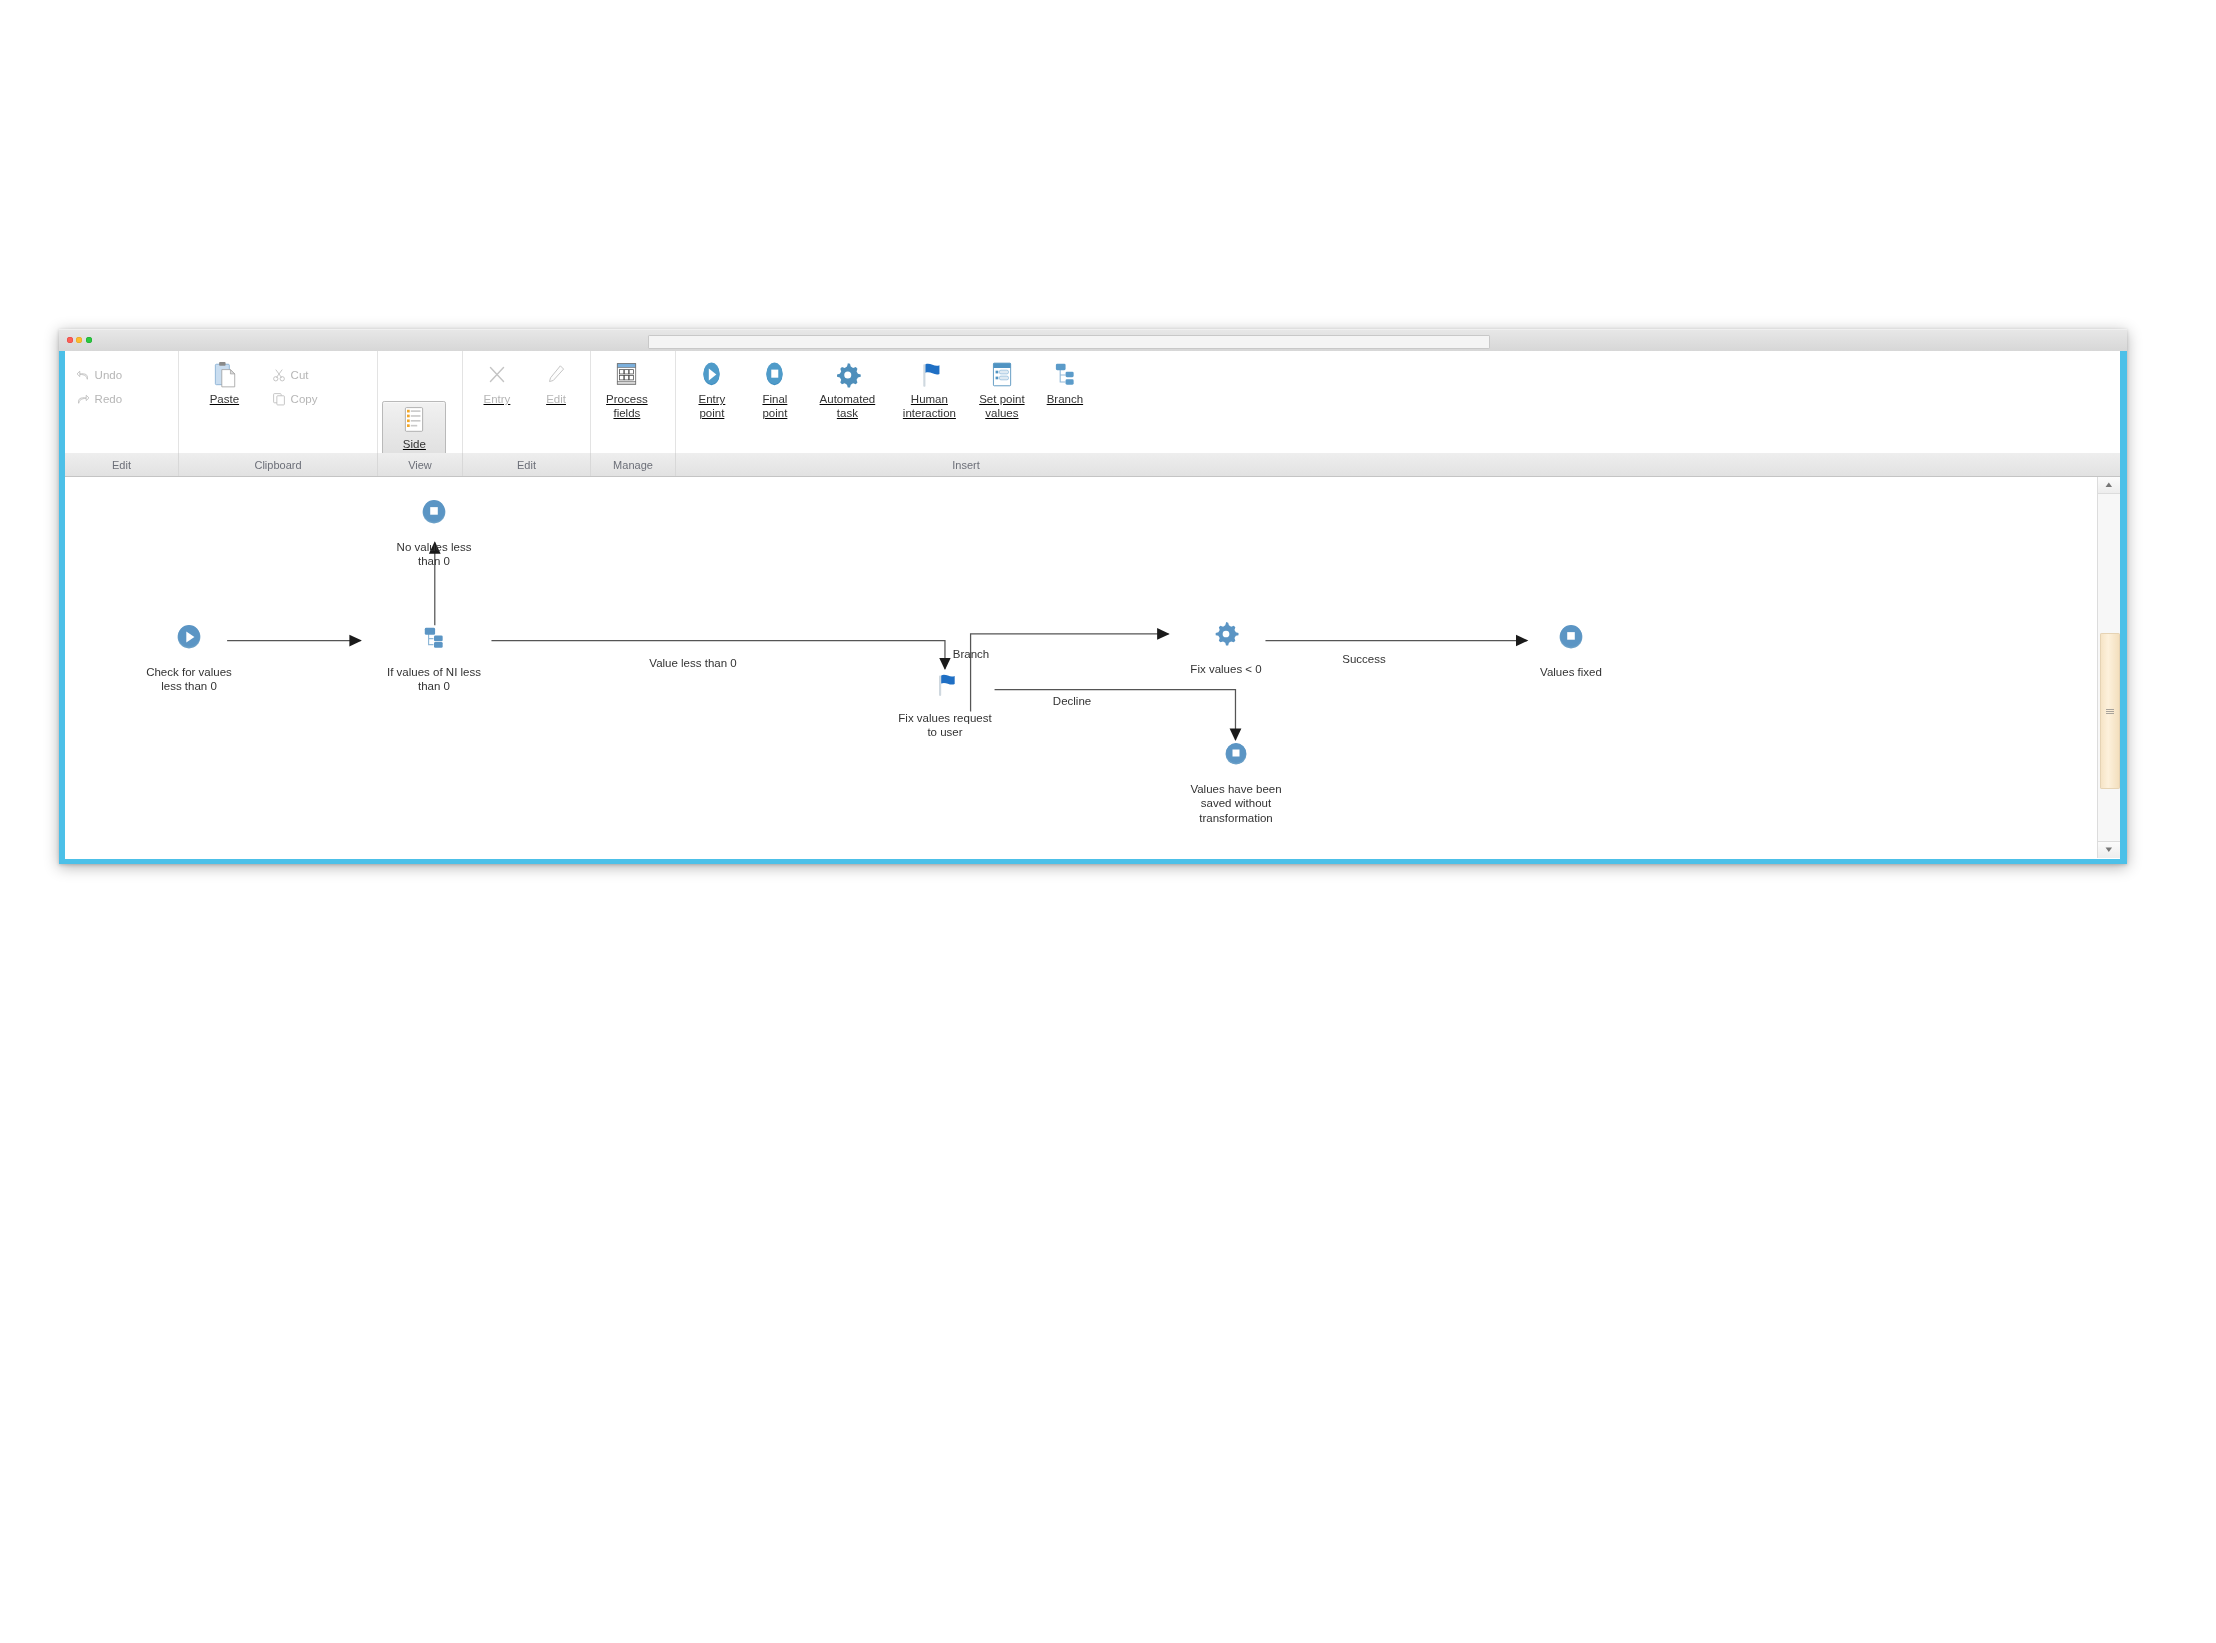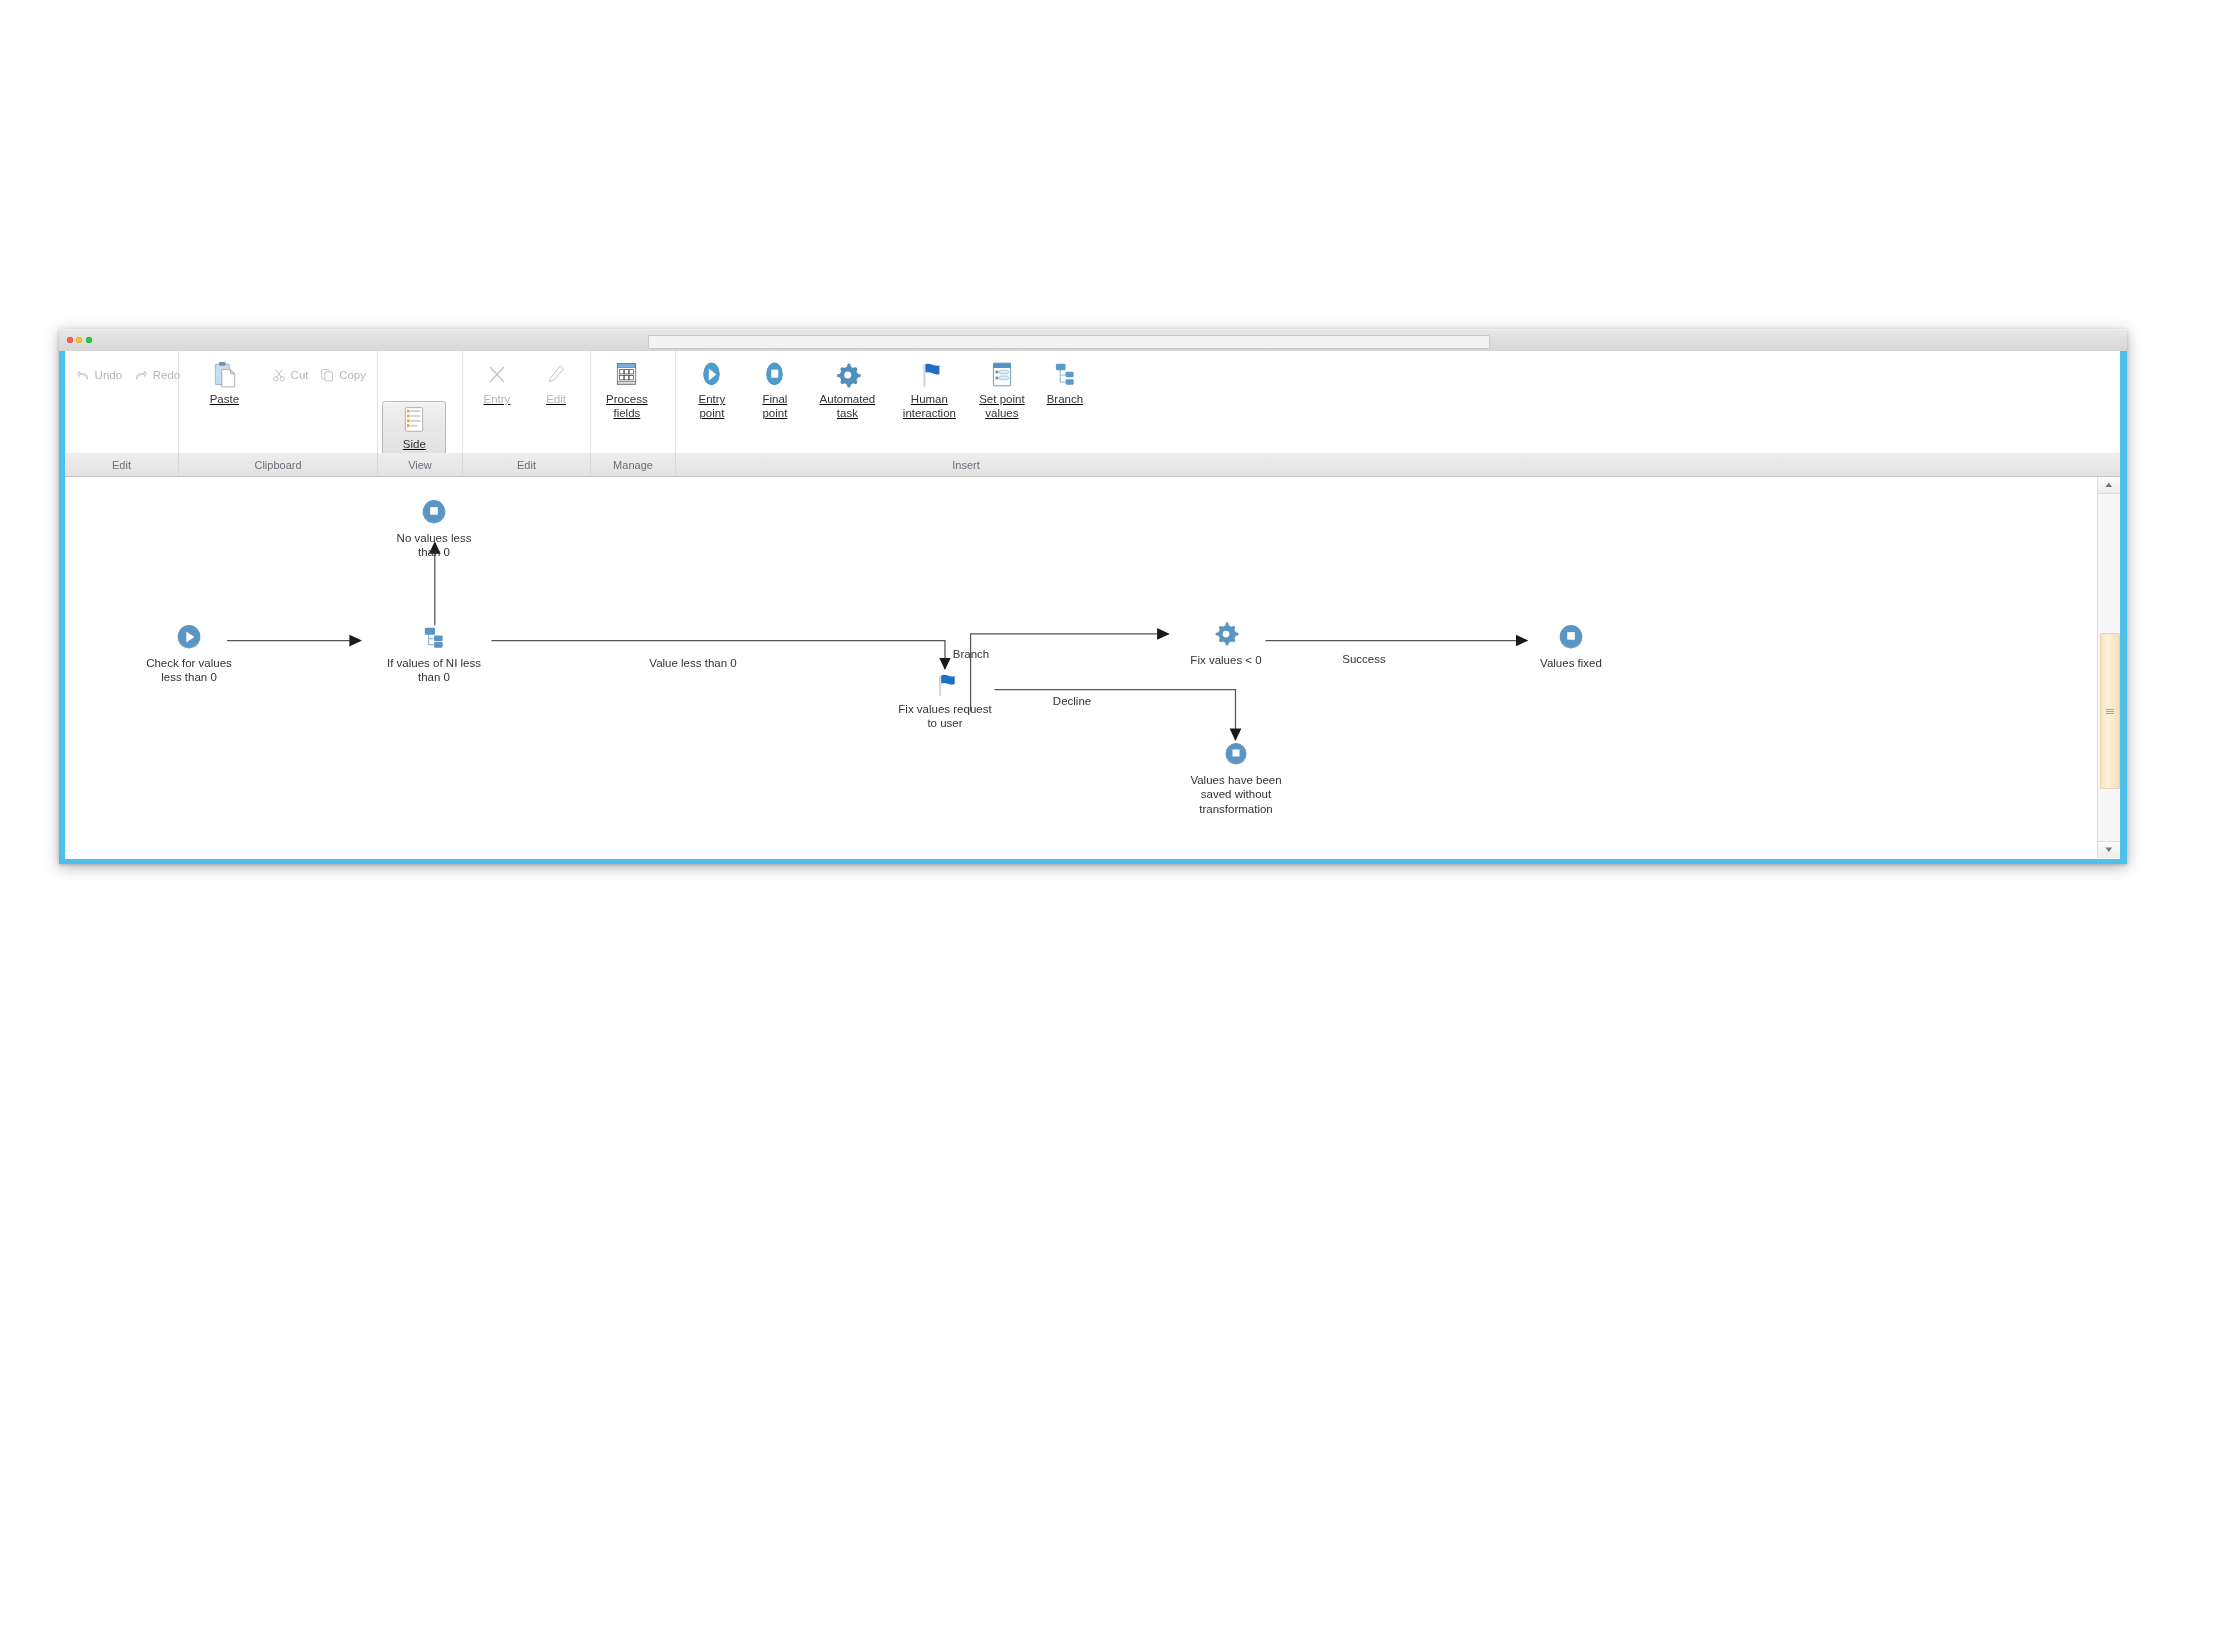--- a/index.html
+++ b/index.html
@@ -80,21 +80,21 @@
     align-items: flex-start;
     border-right: 0.5px solid #e3e3e3;
     padding: 5.5px 4.4px 0 4.4px;
     box-sizing: border-box;
     height: 102px;
     position: relative;
   }
   .ribbon-group.no-border { border-right: none; }
 
   
-  .stack { display: flex; flex-direction: row; justify-content: center; padding-top: 6.5px; }
+  .stack { display: flex; flex-direction: column; justify-content: center; padding-top: 6.5px; }
   .item-small {
     display: flex; align-items: center; gap: 4.4px;
     padding: 2.2px 5.5px;
     height: 19.6px;
     color: #b6b6b6;
     font-size: 11.5px;
     white-space: nowrap;
   }
   .item-small .glyph { width: 15.3px; height: 14px; display: flex; align-items: center; justify-content: center; }
 
@@ -189,21 +189,21 @@
 
   
   .node {
     position: absolute;
     transform: translateX(-50%);
     display: flex; flex-direction: column; align-items: center;
     width: 142px;
   }
   .node .nicon { height: 28px; display: flex; align-items: center; justify-content: center; }
   .node .nlabel {
-    margin-top: 5px;
+    margin-top: 14px;
     font-size: 11.5px;
     color: #333333;
     text-align: center;
     line-height: 1.26;
     white-space: pre-line;
   }
 
   .edge-label {
     position: absolute;
     transform: translateX(-50%);

